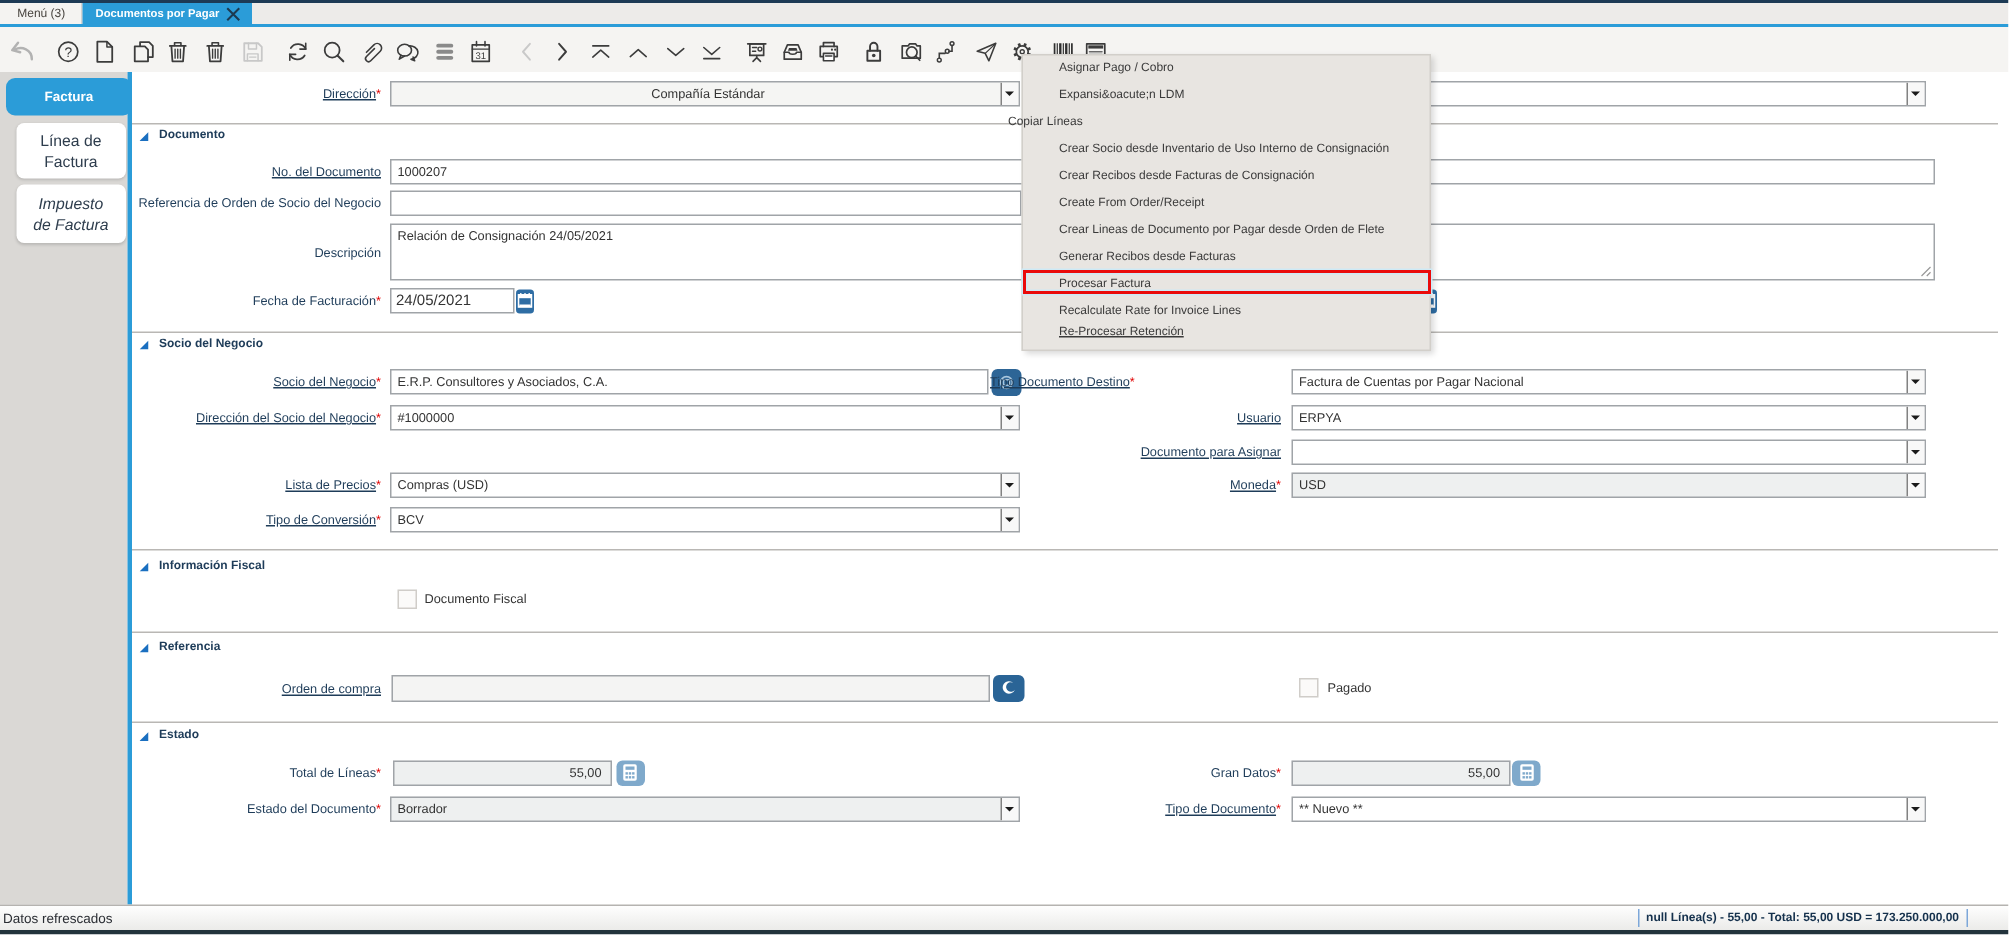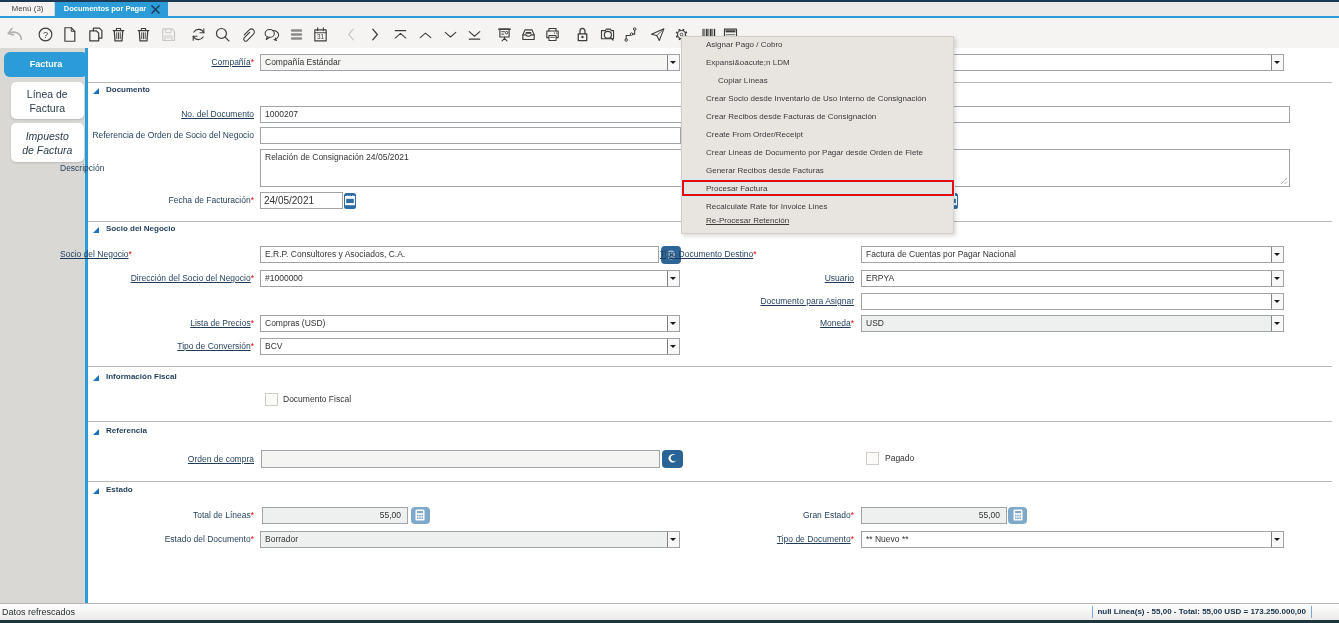--- a/index.html
+++ b/index.html
@@ -168,39 +168,39 @@
 <div style="position:absolute;left:88px;top:48px;width:1251px;height:556px;background:#fff;"></div>
 <div style="position:absolute;left:84.5px;top:48px;width:3.5px;height:555px;background:#2b9cd8;"></div>
 <div style="position:absolute;left:4px;top:52px;width:84px;height:24.5px;background:#2b9cd8;border-radius:6px;"></div>
 <div style="position:absolute;left:4px;top:52px;width:84px;height:24.5px;line-height:24.5px;text-align:center;font-size:9px;font-weight:bold;color:#fff;">Factura</div>
 <div style="position:absolute;left:11px;top:82px;width:72.5px;height:36.5px;background:#fff;border-radius:5px;box-shadow:0 1px 2px rgba(0,0,0,0.15);"></div>
 <div style="position:absolute;left:11px;top:87px;width:72.5px;height:14px;line-height:14px;text-align:center;font-size:10.5px;color:#2e3d4d;">Línea de</div>
 <div style="position:absolute;left:11px;top:101px;width:72.5px;height:14px;line-height:14px;text-align:center;font-size:10.5px;color:#2e3d4d;">Factura</div>
 <div style="position:absolute;left:11px;top:123px;width:72.5px;height:38.5px;background:#fff;border-radius:5px;box-shadow:0 1px 2px rgba(0,0,0,0.15);"></div>
 <div style="position:absolute;left:11px;top:129px;width:72.5px;height:14px;line-height:14px;text-align:center;font-size:10.5px;font-style:italic;color:#2e3d4d;">Impuesto</div>
 <div style="position:absolute;left:11px;top:143px;width:72.5px;height:14px;line-height:14px;text-align:center;font-size:10.5px;font-style:italic;color:#2e3d4d;">de Factura</div>
-<div style="position:absolute;left:60px;top:54px;width:194px;height:17px;line-height:17px;text-align:right;font-size:8.5px;color:#1e3c59;white-space:nowrap;"><span style="text-decoration:underline;">Compañía</span><span style="color:#e00000;text-decoration:none">*</span></div>
-<div style="position:absolute;left:260px;top:54px;width:420px;height:17px;box-sizing:border-box;border:1px solid #a0a4a8;background:#f5f5f3;font-size:8.5px;color:#333;line-height:15px;padding-left:4px;white-space:nowrap;overflow:hidden;">Compañía Estándar<div style="position:absolute;right:0;top:0;bottom:0;width:12.5px;background:#f8f8f8;border-left:1px solid #828282;box-sizing:border-box;">
+<div style="position:absolute;left:60px;top:54px;width:194px;height:17px;line-height:17px;text-align:right;font-size:8.5px;color:#1e3c59;white-space:nowrap;"><span style="text-decoration:underline;">Dirección</span><span style="color:#e00000;text-decoration:none">*</span></div>
+<div style="position:absolute;left:260px;top:54px;width:420px;height:17px;box-sizing:border-box;border:1px solid #a0a4a8;background:#f5f5f3;font-size:8.5px;color:#333;line-height:15px;padding-left:4px;white-space:nowrap;overflow:hidden;text-align:center;">Compañía Estándar<div style="position:absolute;right:0;top:0;bottom:0;width:12.5px;background:#f8f8f8;border-left:1px solid #828282;box-sizing:border-box;">
       <div style="position:absolute;left:2.8px;top:5.8px;width:0;height:0;border-left:3.2px solid transparent;border-right:3.2px solid transparent;border-top:3.8px solid #1a1a1a;"></div>
     </div></div>
 <div style="position:absolute;left:861px;top:54px;width:423px;height:17px;box-sizing:border-box;border:1px solid #a0a4a8;background:#fff;font-size:8.5px;color:#333;line-height:15px;padding-left:4px;white-space:nowrap;overflow:hidden;">
     <div style="position:absolute;right:0;top:0;bottom:0;width:12.5px;background:#f8f8f8;border-left:1px solid #828282;box-sizing:border-box;">
       <div style="position:absolute;left:2.8px;top:5.8px;width:0;height:0;border-left:3.2px solid transparent;border-right:3.2px solid transparent;border-top:3.8px solid #1a1a1a;"></div>
     </div>
   </div>
 <div style="position:absolute;left:88px;top:82px;width:1244px;height:1px;background:#b9b7b4;"></div>
 <svg width="6" height="6" style="position:absolute;left:92.5px;top:87.5px" viewBox="0 0 6 6">
     <polygon points="0,6 6,6 6,0" fill="#1a6fc0"></polygon>
   </svg>
 <div style="position:absolute;left:106px;top:81.5px;height:16px;line-height:16px;font-size:8px;font-weight:bold;color:#1e3c59;">Documento</div>
 <div style="position:absolute;left:60px;top:106px;width:194px;height:17px;line-height:17px;text-align:right;font-size:8.5px;color:#1e3c59;white-space:nowrap;text-decoration:underline;"><span style="">No. del Documento</span></div>
 <div style="position:absolute;left:260px;top:106px;width:1030px;height:17px;box-sizing:border-box;border:1px solid #a0a4a8;background:#fff;font-size:8.5px;color:#333;line-height:15px;padding-left:4px;white-space:nowrap;overflow:hidden;">1000207</div>
 <div style="position:absolute;left:60px;top:127px;width:194px;height:17px;line-height:17px;text-align:right;font-size:8.5px;color:#1e3c59;white-space:nowrap;"><span style="">Referencia de Orden de Socio del Negocio</span></div>
 <div style="position:absolute;left:260px;top:127px;width:421px;height:17px;box-sizing:border-box;border:1px solid #a0a4a8;background:#fff;font-size:8.5px;color:#333;line-height:15px;padding-left:4px;white-space:nowrap;overflow:hidden;"></div>
-<div style="position:absolute;left:60px;top:160px;width:194px;height:17px;line-height:17px;text-align:left;font-size:8.5px;color:#1e3c59;white-space:nowrap;"><span style="">Descripción</span></div>
+<div style="position:absolute;left:60px;top:160px;width:194px;height:17px;line-height:17px;text-align:right;font-size:8.5px;color:#1e3c59;white-space:nowrap;"><span style="">Descripción</span></div>
 <div style="position:absolute;left:260px;top:149px;width:1030px;height:38px;box-sizing:border-box;border:1px solid #a0a4a8;background:#fff;font-size:8.5px;color:#333;padding:2px 4px;">Relación de Consignación 24/05/2021<svg style="position:absolute;right:1px;bottom:1px" width="8" height="8" viewBox="0 0 8 8">
       <path d="M7 1 L1 7 M7 4.5 L4.5 7" stroke="#999" stroke-width="0.8"></path>
     </svg></div>
 <div style="position:absolute;left:60px;top:192px;width:194px;height:17px;line-height:17px;text-align:right;font-size:8.5px;color:#1e3c59;white-space:nowrap;"><span style="">Fecha de Facturación</span><span style="color:#e00000;text-decoration:none">*</span></div>
 <div style="position:absolute;left:260px;top:192px;width:83px;height:17px;box-sizing:border-box;border:1px solid #a0a4a8;background:#fff;font-size:10px;color:#333;line-height:15px;padding-left:3px;white-space:nowrap;overflow:hidden;">24/05/2021</div>
 <div style="position:absolute;left:343.5px;top:192.5px;width:12.5px;height:16px;background:#2e6da4;border-radius:2.5px;">
     <svg width="10" height="11" viewBox="0 0 10 11" style="position:absolute;left:1.5px;top:2.5px">
       <rect x="0.6" y="1.6" width="8.8" height="8" fill="none" stroke="#fff" stroke-width="1.2"></rect>
       <rect x="0.6" y="1.6" width="8.8" height="2.2" fill="#fff"></rect>
       <rect x="1.2" y="8" width="7.6" height="1.6" fill="#fff"></rect>
@@ -213,21 +213,21 @@
       <rect x="0.6" y="1.6" width="8.8" height="2.2" fill="#fff"></rect>
       <rect x="1.2" y="8" width="7.6" height="1.6" fill="#fff"></rect>
       <path d="M2.2 1.2 V0.4 M5 1.2 V0.4 M7.8 1.2 V0.4" stroke="#fff" stroke-width="0.9"></path>
     </svg>
   </div>
 <div style="position:absolute;left:88px;top:221px;width:1244px;height:1px;background:#b9b7b4;"></div>
 <svg width="6" height="6" style="position:absolute;left:92.5px;top:227px" viewBox="0 0 6 6">
     <polygon points="0,6 6,6 6,0" fill="#1a6fc0"></polygon>
   </svg>
 <div style="position:absolute;left:106px;top:221px;height:16px;line-height:16px;font-size:8px;font-weight:bold;color:#1e3c59;">Socio del Negocio</div>
-<div style="position:absolute;left:60px;top:246px;width:194px;height:17px;line-height:17px;font-size:8.5px;color:#1e3c59;white-space:nowrap;"><span style="text-decoration:underline;">Socio del Negocio</span><span style="color:#e00000;text-decoration:none">*</span></div>
+<div style="position:absolute;left:60px;top:246px;width:194px;height:17px;line-height:17px;text-align:right;font-size:8.5px;color:#1e3c59;white-space:nowrap;"><span style="text-decoration:underline;">Socio del Negocio</span><span style="color:#e00000;text-decoration:none">*</span></div>
 <div style="position:absolute;left:260px;top:246px;width:399px;height:17px;box-sizing:border-box;border:1px solid #a0a4a8;background:#fff;font-size:8.5px;color:#333;line-height:15px;padding-left:4px;white-space:nowrap;overflow:hidden;">E.R.P. Consultores y Asociados, C.A.</div>
 <div style="position:absolute;left:660.5px;top:245.5px;width:20.5px;height:18px;background:#2d6596;border-radius:4px;">
     <svg width="10" height="10" viewBox="0 0 10 10" style="position:absolute;left:5px;top:4px">
       <circle cx="5" cy="5" r="3.9" fill="none" stroke="#a9c6dd" stroke-width="1.1"></circle>
       <rect x="3" y="3.2" width="4" height="3.6" fill="none" stroke="#a9c6dd" stroke-width="1"></rect>
     </svg>
   </div>
 <div style="position:absolute;left:660px;top:246px;width:194px;height:17px;line-height:17px;font-size:8.5px;color:#1e3c59;white-space:nowrap;"><span style="text-decoration:underline;">Tipo Documento Destino</span><span style="color:#e00000;text-decoration:none">*</span></div>
 <div style="position:absolute;left:861px;top:246px;width:423px;height:17px;box-sizing:border-box;border:1px solid #a0a4a8;background:#fff;font-size:8.5px;color:#333;line-height:15px;padding-left:4px;white-space:nowrap;overflow:hidden;">Factura de Cuentas por Pagar Nacional<div style="position:absolute;right:0;top:0;bottom:0;width:12.5px;background:#f8f8f8;border-left:1px solid #828282;box-sizing:border-box;">
       <div style="position:absolute;left:2.8px;top:5.8px;width:0;height:0;border-left:3.2px solid transparent;border-right:3.2px solid transparent;border-top:3.8px solid #1a1a1a;"></div>
@@ -291,21 +291,21 @@
       <rect x="0.5" y="0.5" width="9" height="11" rx="1.2" fill="#fff"></rect>
       <rect x="2" y="2" width="6" height="2.2" fill="#7fa9cb"></rect>
       <rect x="2" y="5.8" width="1.6" height="1.6" fill="#7fa9cb"></rect>
       <rect x="4.2" y="5.8" width="1.6" height="1.6" fill="#7fa9cb"></rect>
       <rect x="6.4" y="5.8" width="1.6" height="1.6" fill="#7fa9cb"></rect>
       <rect x="2" y="8.4" width="1.6" height="1.6" fill="#7fa9cb"></rect>
       <rect x="4.2" y="8.4" width="1.6" height="1.6" fill="#7fa9cb"></rect>
       <rect x="6.4" y="8.4" width="1.6" height="1.6" fill="#7fa9cb"></rect>
     </svg>
   </div>
-<div style="position:absolute;left:660px;top:507px;width:194px;height:17px;line-height:17px;text-align:right;font-size:8.5px;color:#1e3c59;white-space:nowrap;"><span style="">Gran Estado</span><span style="color:#e00000;text-decoration:none">*</span></div>
+<div style="position:absolute;left:660px;top:507px;width:194px;height:17px;line-height:17px;text-align:right;font-size:8.5px;color:#1e3c59;white-space:nowrap;"><span style="">Gran Datos</span><span style="color:#e00000;text-decoration:none">*</span></div>
 <div style="position:absolute;left:861px;top:507px;width:146px;height:17px;box-sizing:border-box;border:1px solid #a0a4a8;background:#eef0f0;font-size:8.5px;color:#333;line-height:15px;padding-left:4px;text-align:right;padding-right:6px;white-space:nowrap;overflow:hidden;">55,00</div>
 <div style="position:absolute;left:1008px;top:506.5px;width:19px;height:17px;background:#7fa9cb;border-radius:4px;">
     <svg width="10" height="12" viewBox="0 0 10 12" style="position:absolute;left:4.5px;top:2.5px">
       <rect x="0.5" y="0.5" width="9" height="11" rx="1.2" fill="#fff"></rect>
       <rect x="2" y="2" width="6" height="2.2" fill="#7fa9cb"></rect>
       <rect x="2" y="5.8" width="1.6" height="1.6" fill="#7fa9cb"></rect>
       <rect x="4.2" y="5.8" width="1.6" height="1.6" fill="#7fa9cb"></rect>
       <rect x="6.4" y="5.8" width="1.6" height="1.6" fill="#7fa9cb"></rect>
       <rect x="2" y="8.4" width="1.6" height="1.6" fill="#7fa9cb"></rect>
       <rect x="4.2" y="8.4" width="1.6" height="1.6" fill="#7fa9cb"></rect>
@@ -324,21 +324,21 @@
 <div style="position:absolute;left:0;top:604px;width:1339px;height:16px;background:linear-gradient(#fefefe,#ebebe9);"></div>
 <div style="position:absolute;left:2px;top:604px;height:16px;line-height:16px;font-size:9px;color:#2a2d33;">Datos refrescados</div>
 <div style="position:absolute;left:1092px;top:606px;width:1px;height:12px;background:#7da7d9;"></div>
 <div style="position:absolute;left:1096px;top:604px;width:210px;height:16px;line-height:16px;font-size:8px;font-weight:bold;color:#15314d;text-align:right;">null Línea(s) - 55,00 - Total: 55,00 USD = 173.250.000,00</div>
 <div style="position:absolute;left:1311px;top:606px;width:1px;height:12px;background:#7da7d9;"></div>
 <div style="position:absolute;left:1313px;top:604px;width:24px;height:16px;line-height:16px;font-size:8px;font-weight:normal;color:#15314d;text-align:right;margin-left:32px;">5/42</div>
 <div style="position:absolute;left:0;top:620px;width:1339px;height:3px;background:#22333c;"></div>
 <div style="position:absolute;left:681px;top:36px;width:273px;height:198px;background:#e8e5e1;border:1px solid #d2cfca;box-sizing:border-box;box-shadow:2px 2px 4px rgba(0,0,0,0.15);"></div>
 <div style="position:absolute;left:706px;top:36px;height:18px;line-height:18px;font-size:8px;color:#3a3a3a;white-space:nowrap;">Asignar Pago / Cobro</div>
 <div style="position:absolute;left:706px;top:54px;height:18px;line-height:18px;font-size:8px;color:#3a3a3a;white-space:nowrap;">Expansi&amp;oacute;n LDM</div>
-<div style="position:absolute;left:718px;top:72px;height:18px;line-height:18px;font-size:8px;color:#3a3a3a;white-space:nowrap;">Copiar Líneas</div>
+<div style="position:absolute;left:672px;top:72px;height:18px;line-height:18px;font-size:8px;color:#3a3a3a;white-space:nowrap;">Copiar Líneas</div>
 <div style="position:absolute;left:706px;top:90px;height:18px;line-height:18px;font-size:8px;color:#3a3a3a;white-space:nowrap;">Crear Socio desde Inventario de Uso Interno de Consignación</div>
 <div style="position:absolute;left:706px;top:108px;height:18px;line-height:18px;font-size:8px;color:#3a3a3a;white-space:nowrap;">Crear Recibos desde Facturas de Consignación</div>
 <div style="position:absolute;left:706px;top:126px;height:18px;line-height:18px;font-size:8px;color:#3a3a3a;white-space:nowrap;">Create From Order/Receipt</div>
 <div style="position:absolute;left:706px;top:144px;height:18px;line-height:18px;font-size:8px;color:#3a3a3a;white-space:nowrap;">Crear Lineas de Documento por Pagar desde Orden de Flete</div>
 <div style="position:absolute;left:706px;top:162px;height:18px;line-height:18px;font-size:8px;color:#3a3a3a;white-space:nowrap;">Generar Recibos desde Facturas</div>
 <div style="position:absolute;left:706px;top:180px;height:18px;line-height:18px;font-size:8px;color:#3a3a3a;white-space:nowrap;">Procesar Factura</div>
 <div style="position:absolute;left:706px;top:198px;height:18px;line-height:18px;font-size:8px;color:#3a3a3a;white-space:nowrap;">Recalculate Rate for Invoice Lines</div>
 <div style="position:absolute;left:706px;top:212px;height:18px;line-height:18px;font-size:8px;color:#3a3a3a;white-space:nowrap;text-decoration:underline;">Re-Procesar Retención</div>
 <div style="position:absolute;left:682px;top:180px;width:272px;height:16px;box-sizing:border-box;border:2px solid #ea0b0b;box-shadow:0 0 0 1px #cdeaf6, inset 0 0 0 1px #cdeaf6;"></div>
 </body></html>

